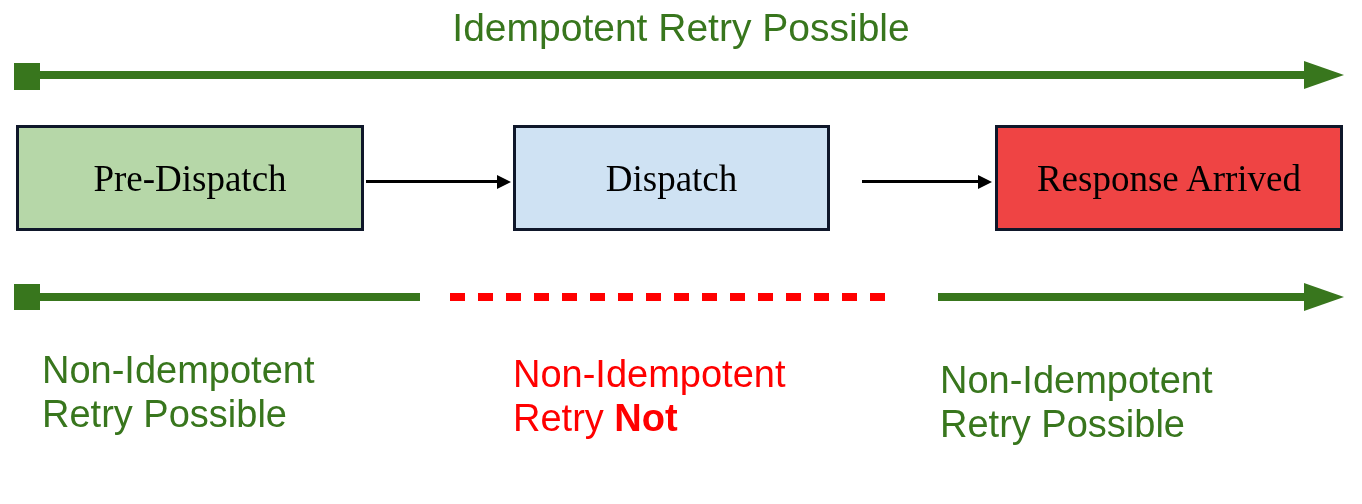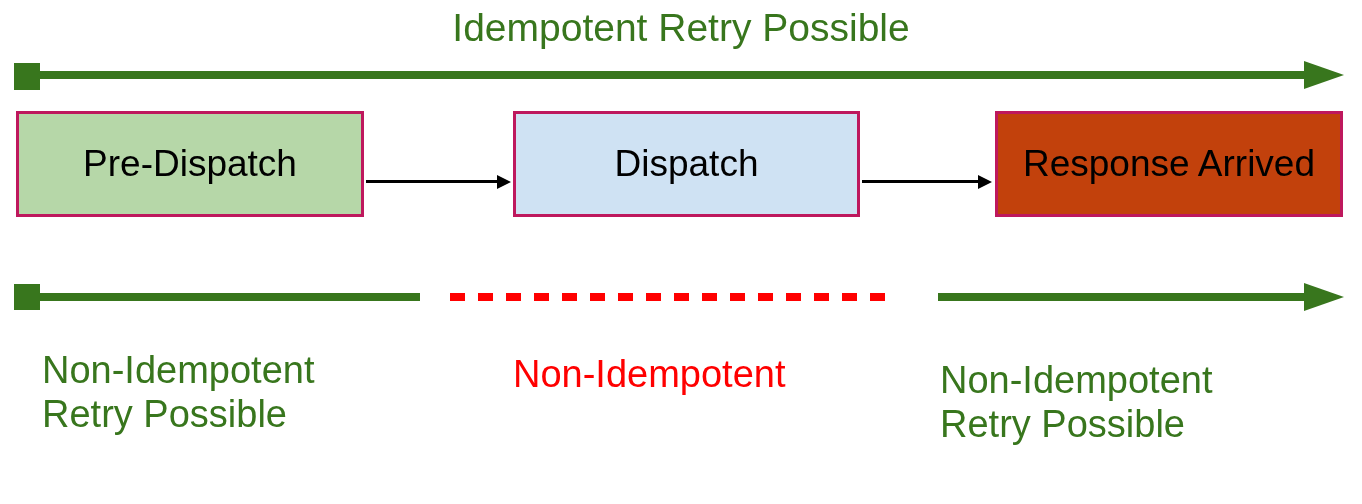--- a/index.html
+++ b/index.html
@@ -9,43 +9,43 @@
   }
   .abs{position:absolute;}
   .title{left:0;top:6px;width:1362px;text-align:center;font-size:39px;line-height:44px;color:#38761d;}
   .sq{background:#38761d;}
   .shaft{background:#38761d;height:8px;}
   .tri-green{width:0;height:0;border-top:14px solid transparent;border-bottom:14px solid transparent;border-left:40px solid #38761d;}
   .dashline{height:8px;background:repeating-linear-gradient(90deg,#ff0000 0 15px,transparent 15px 28px);}
   .conn{background:#000000;height:3px;}
   .tri-black{width:0;height:0;border-top:7px solid transparent;border-bottom:7px solid transparent;border-left:14px solid #000000;}
   .stage{
-    border:3px solid #be185d;box-sizing:border-box;display:flex;align-items:center;justify-content:center;
-    font-size:37px;color:#000000;height:106px;top:111px;
+    border:3px solid #0f172a;box-sizing:border-box;display:flex;align-items:center;justify-content:center;
+    font-size:37px;color:#000000;height:106px;top:125px;font-family:Liberation Serif, serif;
   }
   .lbl{text-align:left;font-size:38px;line-height:44px;width:350px;}
   .green-text{color:#38761d;}
   .red-text{color:#ff0000;}
 </style>
 </head>
 <body>
 
 <div class="abs title">Idempotent Retry Possible</div>
 
 <div class="abs sq" style="left:14px;top:63px;width:26px;height:27px;"></div>
 <div class="abs shaft" style="left:27px;top:71px;width:1278px;"></div>
 <div class="abs tri-green" style="left:1304px;top:61px;"></div>
 
 <div class="abs stage" style="left: 16px; width: 348px; background: rgb(182, 215, 168);">
   <span>Pre-Dispatch</span>
 </div>
-<div class="abs stage" style="left: 513px; width: 347px; background: rgb(207, 226, 243); text-align: right;">
+<div class="abs stage" style="left: 513px; width: 317px; background: rgb(207, 226, 243); text-align: right;">
   <span>Dispatch</span>
 </div>
-<div class="abs stage" style="left: 995px; width: 348px; background: #c2410c;">
+<div class="abs stage" style="left: 995px; width: 348px; background: #ef4444;">
   <span>Response Arrived</span>
 </div>
 
 <div class="abs conn" style="left:366px;top:180px;width:132px;"></div>
 <div class="abs tri-black" style="left:497px;top:175px;"></div>
 
 <div class="abs conn" style="left:862px;top:180px;width:117px;"></div>
 <div class="abs tri-black" style="left:978px;top:175px;"></div>
 
 <div class="abs sq" style="left:14px;top:284px;width:26px;height:26px;"></div>
@@ -54,18 +54,19 @@
 <div class="abs shaft" style="left:938px;top:293px;width:367px;"></div>
 <div class="abs tri-green" style="left:1304px;top:283px;"></div>
 
 <div class="abs lbl green-text" style="left:42px;top:348px;">
   <div>Non-Idempotent</div>
   <div>Retry Possible</div>
 </div>
 
 <div class="abs lbl red-text" style="left:513px;top:352px;">
   <div>Non-Idempotent</div>
+  <div><span>Retry </span><b>Not</b></div>
 </div>
 
 <div class="abs lbl green-text" style="left:940px;top:358px;">
   <div>Non-Idempotent</div>
   <div>Retry Possible</div>
 </div>
 
 </body></html>

